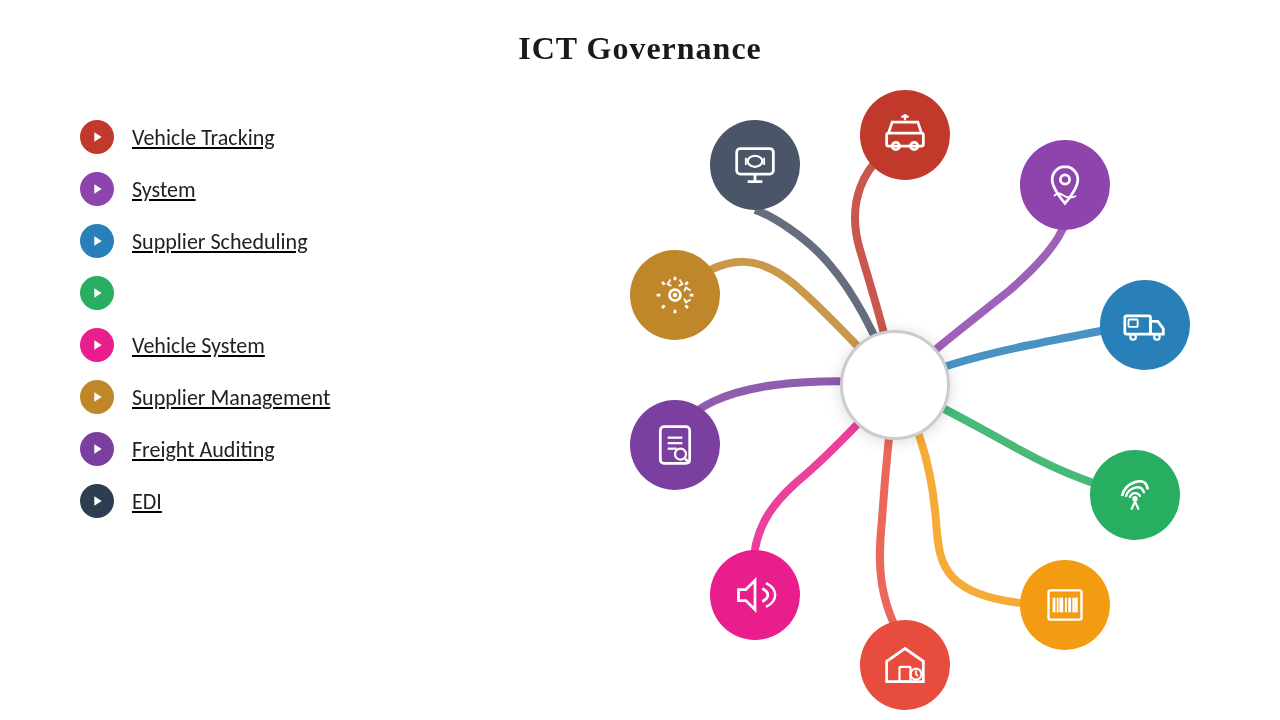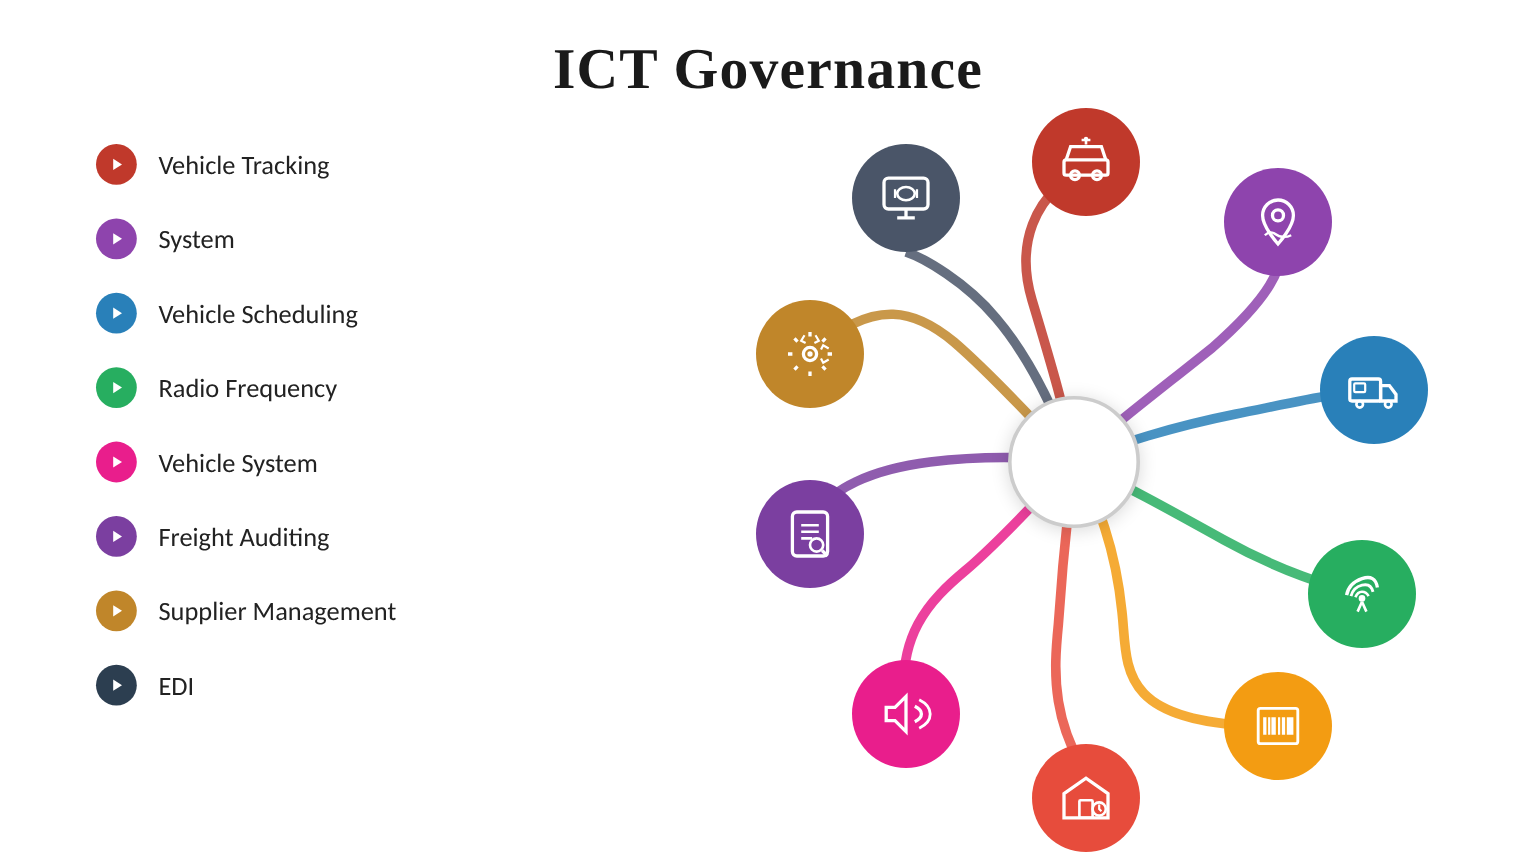--- a/index.html
+++ b/index.html
@@ -6,33 +6,34 @@
     body {
       width: 1280px;
       height: 720px;
       background: #ffffff;
       font-family: 'Georgia', serif;
       overflow: hidden;
       position: relative;
     }
     #page-title {
       text-align: center;
-      font-size: 48px;
+      font-size: 32px;
       font-weight: bold;
       padding-top: 30px;
       color: #1a1a1a;
       letter-spacing: 1px;
     }
     .left-panel {
       position: absolute;
       left: 80px;
       top: 120px;
       display: flex;
       flex-direction: column;
-      gap: 28px;
+      gap: 18px;
+      text-decoration: underline;
     }
     .list-item {
       display: flex;
       align-items: center;
       gap: 18px;
     }
     .bullet {
       width: 34px;
       height: 34px;
       border-radius: 50%;
@@ -130,53 +131,52 @@
         </svg>
       </div>
       <span class="item-label">System</span>
     </div>
     <div class="list-item">
       <div class="bullet" style="background: rgb(41, 128, 185);">
         <svg viewBox="0 0 24 24" xmlns="http://www.w3.org/2000/svg">
           <polygon points="8,5 19,12 8,19" fill="white"></polygon>
         </svg>
       </div>
-      <span class="item-label">Vehicle Scheduling</span>
+      <span class="item-label">Supplier Scheduling</span>
     </div>
     <div class="list-item">
       <div class="bullet" style="background: rgb(39, 174, 96);">
         <svg viewBox="0 0 24 24" xmlns="http://www.w3.org/2000/svg">
           <polygon points="8,5 19,12 8,19" fill="white"></polygon>
         </svg>
       </div>
-      <span class="item-label">Radio Frequency</span>
     </div>
     <div class="list-item">
       <div class="bullet" style="background: rgb(233, 30, 140);">
         <svg viewBox="0 0 24 24" xmlns="http://www.w3.org/2000/svg">
           <polygon points="8,5 19,12 8,19" fill="white"></polygon>
         </svg>
       </div>
       <span class="item-label">Vehicle System</span>
     </div>
     <div class="list-item">
+      <div class="bullet" style="background: rgb(192, 134, 42);">
+        <svg viewBox="0 0 24 24" xmlns="http://www.w3.org/2000/svg">
+          <polygon points="8,5 19,12 8,19" fill="white"></polygon>
+        </svg>
+      </div>
+      <span class="item-label">Supplier Management</span>
+    </div>
+    <div class="list-item">
       <div class="bullet" style="background: rgb(123, 63, 160);">
         <svg viewBox="0 0 24 24" xmlns="http://www.w3.org/2000/svg">
           <polygon points="8,5 19,12 8,19" fill="white"></polygon>
         </svg>
       </div>
       <span class="item-label">Freight Auditing</span>
-    </div>
-    <div class="list-item">
-      <div class="bullet" style="background: rgb(192, 134, 42);">
-        <svg viewBox="0 0 24 24" xmlns="http://www.w3.org/2000/svg">
-          <polygon points="8,5 19,12 8,19" fill="white"></polygon>
-        </svg>
-      </div>
-      <span class="item-label">Supplier Management</span>
     </div>
     <div class="list-item">
       <div class="bullet" style="background: rgb(44, 62, 80);">
         <svg viewBox="0 0 24 24" xmlns="http://www.w3.org/2000/svg">
           <polygon points="8,5 19,12 8,19" fill="white"></polygon>
         </svg>
       </div>
       <span class="item-label">EDI</span>
     </div>
   </div>

